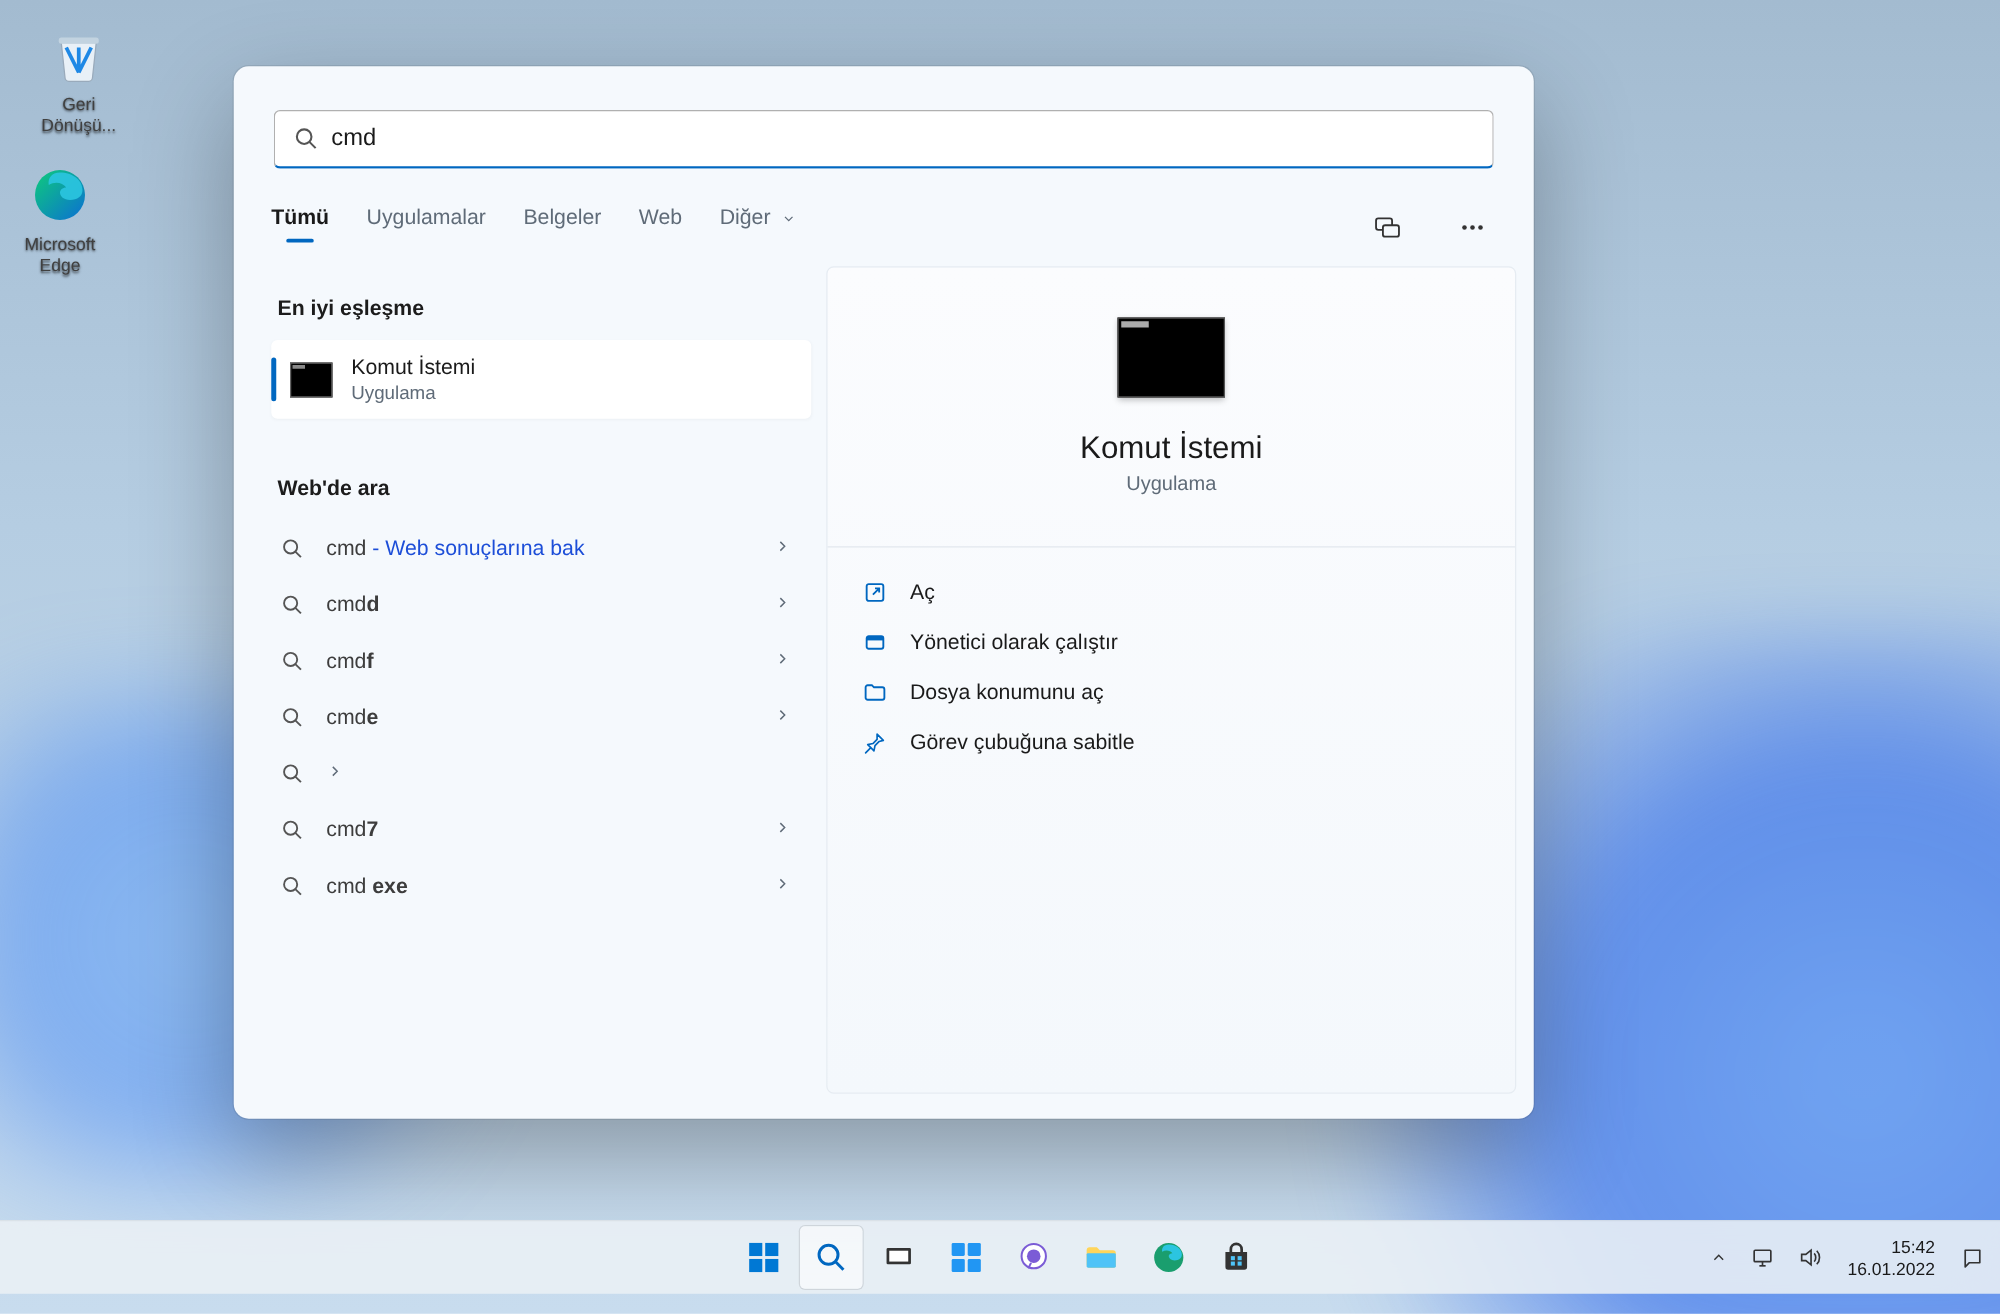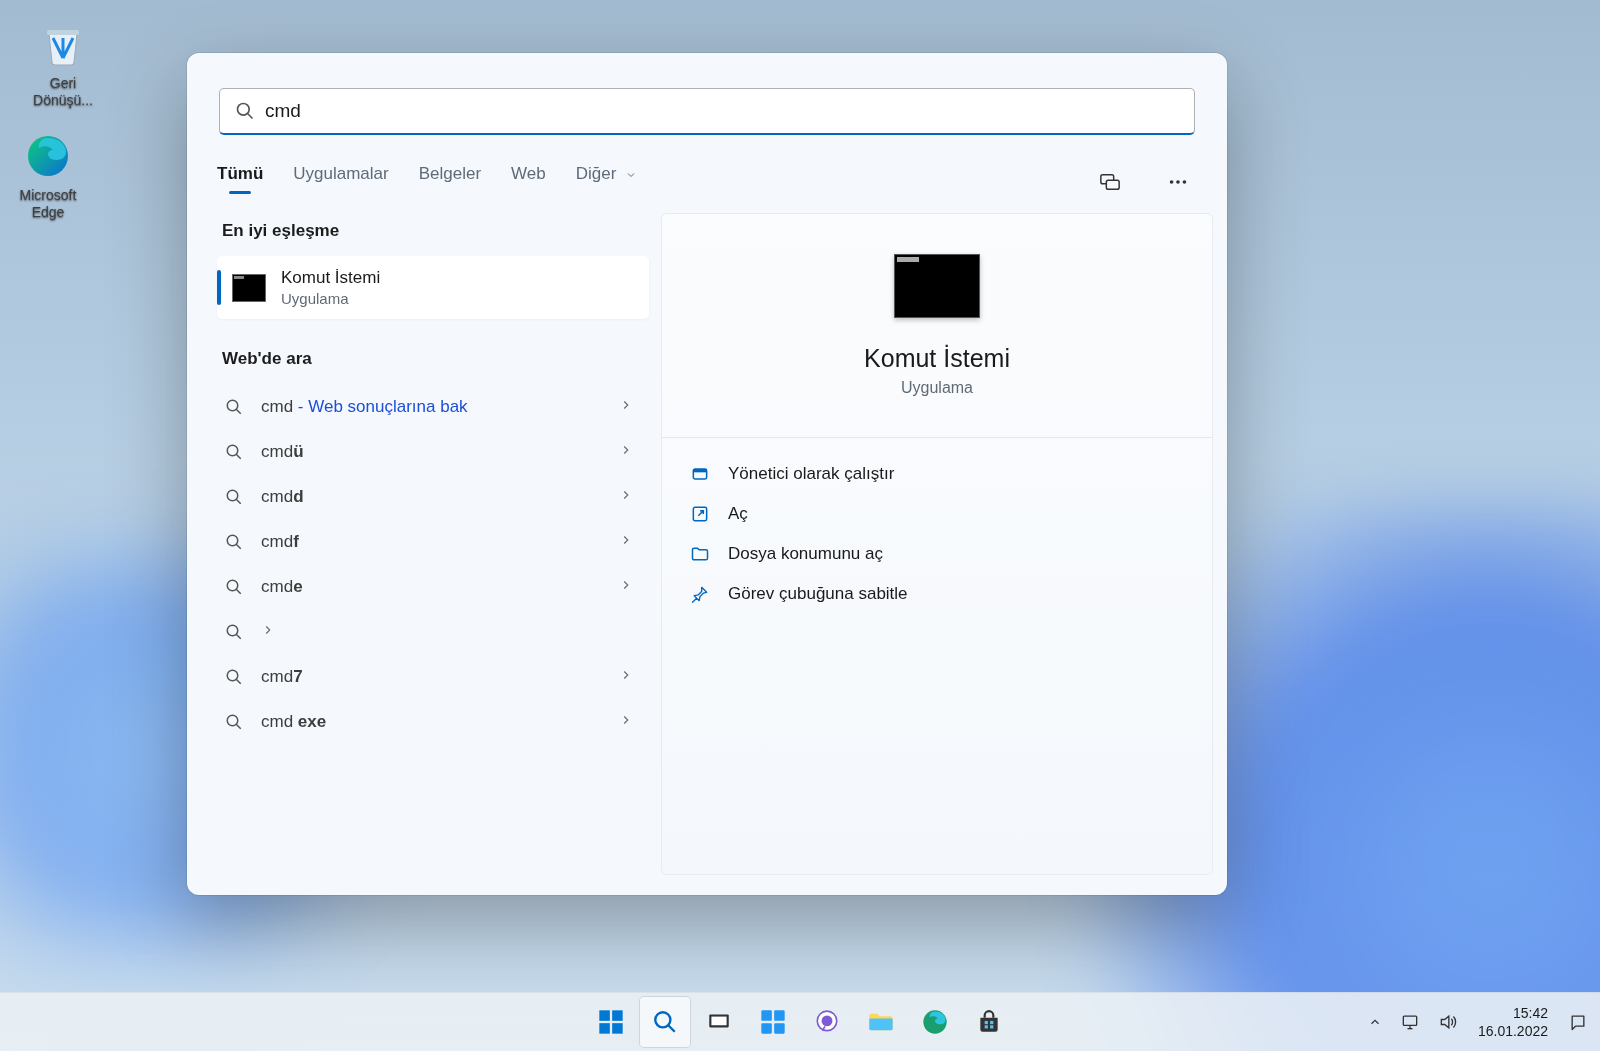--- a/index.html
+++ b/index.html
@@ -84,21 +84,21 @@
     content: ""; position: absolute; left: 50%; transform: translateX(-50%);
     bottom: 6px; width: 22px; height: 3px; background: #0067c0; border-radius: 2px;
   }
   .tabs-spacer { flex: 1; }
   .tab-iconbtn { width: 38px; height: 38px; display:flex; align-items:center; justify-content:center; cursor: pointer; color:#333; }
 
   .panel-body { flex: 1; display: flex; padding: 12px 14px 20px 30px; gap: 0; overflow: hidden; }
   .left-col { flex: 0 0 432px; display:flex; flex-direction:column; }
   .right-col { flex: 1; margin-left: 12px; background: linear-gradient(180deg,#fbfcfe,#f4f8fc); border: 1px solid #e6ecf2; border-radius: 6px; padding: 28px 22px 20px; }
 
-  .section-label { font-size: 17px; font-weight: 600; color: #1c1c1c; margin: 8px 0 15px 5px; }
+  .section-label { font-size: 17px; font-weight: 600; color: #1c1c1c; margin: 24px 0 15px 5px; }
 
   .best-match {
     background: #fff;
     border-radius: 5px;
     display: flex; align-items: center;
     padding: 12px 15px;
     position: relative;
     cursor: pointer;
     box-shadow: 0 1px 3px rgba(0,0,0,0.04);
     margin-bottom: 22px;
@@ -134,21 +134,21 @@
 
   .action {
     display: flex; align-items: center; gap: 18px;
     padding: 10px 6px; cursor: pointer; border-radius: 4px;
     font-size: 17px; color:#1a1a1a;
   }
   .action svg { flex-shrink:0; }
 
   
   .taskbar {
-    position: absolute; left:0; right:0; bottom:0;
+    position: absolute; left:0; right:0; bottom:16px;
     height: 59px;
     background: rgba(235, 240, 245, 0.88);
     backdrop-filter: blur(20px);
     border-top: 1px solid rgba(0,0,0,0.05);
     display: flex; align-items: center;
     z-index: 20;
   }
   .tb-center { position: absolute; left: 50%; transform: translateX(-50%); display:flex; gap: 4px; align-items:center; }
   .tb-btn { width: 50px; height: 50px; display:flex; align-items:center; justify-content:center; border-radius:4px; cursor:pointer; }
   .tb-btn.active { background: rgba(255,255,255,0.6); box-shadow: 0 0 0 1px rgba(0,0,0,0.1); }
@@ -252,32 +252,20 @@
                 <path d="M9 6l6 6-6 6" stroke="#5f6b78" stroke-width="2" fill="none"></path>
               </svg></span>
           </div>
           <div class="web-item">
             <span class="srch">
               <svg width="18" height="18" viewBox="0 0 24 24">
                 <circle cx="10" cy="10" r="7" stroke="#555" stroke-width="2" fill="none"></circle>
                 <line x1="15" y1="15" x2="21" y2="21" stroke="#555" stroke-width="2"></line>
               </svg>
             </span>
-            <span class="text">cmd<span class="bold">ü</span></span>
-            <span class="chev"><svg width="14" height="14" viewBox="0 0 24 24">
-                <path d="M9 6l6 6-6 6" stroke="#5f6b78" stroke-width="2" fill="none"></path>
-              </svg></span>
-          </div>
-          <div class="web-item">
-            <span class="srch">
-              <svg width="18" height="18" viewBox="0 0 24 24">
-                <circle cx="10" cy="10" r="7" stroke="#555" stroke-width="2" fill="none"></circle>
-                <line x1="15" y1="15" x2="21" y2="21" stroke="#555" stroke-width="2"></line>
-              </svg>
-            </span>
             <span class="text">cmd<span class="bold">d</span></span>
             <span class="chev"><svg width="14" height="14" viewBox="0 0 24 24">
                 <path d="M9 6l6 6-6 6" stroke="#5f6b78" stroke-width="2" fill="none"></path>
               </svg></span>
           </div>
           <div class="web-item">
             <span class="srch">
               <svg width="18" height="18" viewBox="0 0 24 24">
                 <circle cx="10" cy="10" r="7" stroke="#555" stroke-width="2" fill="none"></circle>
                 <line x1="15" y1="15" x2="21" y2="21" stroke="#555" stroke-width="2"></line>
@@ -339,33 +327,33 @@
     </div>
 
     <div class="right-col">
       <div class="detail-hero">
         <div class="big-thumb"></div>
         <div class="app-title">Komut İstemi</div>
         <div class="app-sub">Uygulama</div>
       </div>
       <div class="divider"></div>
 
+      <div class="action">
+        <svg width="20" height="20" viewBox="0 0 24 24">
+            <rect x="4" y="4" width="16" height="16" rx="2" stroke="#0067c0" stroke-width="1.8" fill="none"></rect>
+            <path d="M10 14l6-6M12 8h4v4" stroke="#0067c0" stroke-width="1.8" fill="none"></path>
+          </svg>
+        <span>Aç</span>
+      </div>
       <div class="action">
         <svg width="20" height="20" viewBox="0 0 24 24">
             <rect x="4" y="6" width="16" height="12" rx="2" stroke="#0067c0" stroke-width="1.8" fill="none"></rect>
             <rect x="4" y="6" width="16" height="4" fill="#0067c0"></rect>
           </svg>
         <span>Yönetici olarak çalıştır</span>
-      </div>
-      <div class="action">
-        <svg width="20" height="20" viewBox="0 0 24 24">
-            <rect x="4" y="4" width="16" height="16" rx="2" stroke="#0067c0" stroke-width="1.8" fill="none"></rect>
-            <path d="M10 14l6-6M12 8h4v4" stroke="#0067c0" stroke-width="1.8" fill="none"></path>
-          </svg>
-        <span>Aç</span>
       </div>
       <div class="action">
         <svg width="20" height="20" viewBox="0 0 24 24">
             <path d="M3 7a2 2 0 0 1 2-2h4l2 2h8a2 2 0 0 1 2 2v8a2 2 0 0 1-2 2H5a2 2 0 0 1-2-2z" stroke="#0067c0" stroke-width="1.8" fill="none"></path>
           </svg>
         <span>Dosya konumunu aç</span>
       </div>
       <div class="action">
         <svg width="20" height="20" viewBox="0 0 24 24">
             <path d="M14 4l6 6-4 1-4 4-1 5-3-3-5 5 5-5-3-3 5-1 4-4z" stroke="#0067c0" stroke-width="1.6" fill="none" stroke-linejoin="round"></path>

